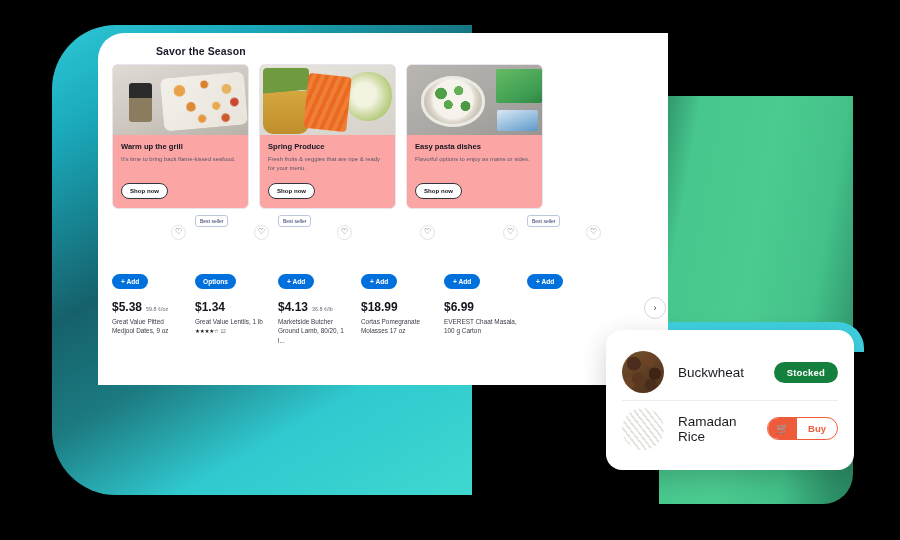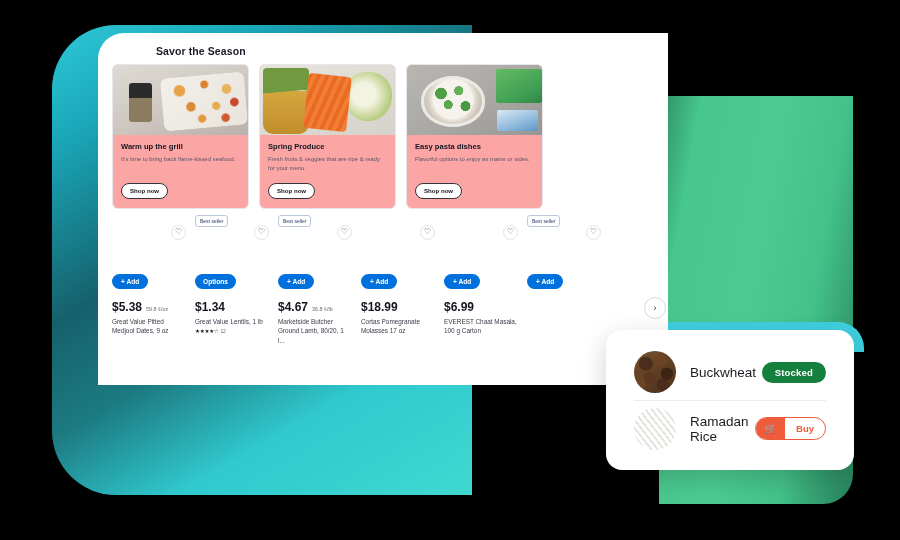--- a/index.html
+++ b/index.html
@@ -214,21 +214,21 @@
     background: radial-gradient(circle at 46% 48%, #e8a748 0 22%, #efd9a4 34%, #f5e9cc 54%, #ece0c0 100%);}
   .pa-hummus::after{ content:''; position:absolute; right:4%; top:18%; width:30%; height:62%;
     background: linear-gradient(180deg,#1d1d1d 0 36%, #c4232e 37% 74%, #1d1d1d 75% 100%); border-radius:2px;}
 
   
   .float-card {
     position:absolute; left:606px; top:330px;
     width:248px; height:140px;
     background:#fff; border-radius:16px;
     box-shadow: 0 8px 26px rgba(0,0,0,.18);
-    padding: 14px 28px;
+    padding: 14px 16px;
   }
   .inv-row { display:flex; align-items:center; height:56px; }
   .inv-row + .inv-row { border-top:1px solid #ececf0; }
   .inv-thumb { width:42px; height:42px; border-radius:50%; overflow:hidden; flex:0 0 42px; }
   .thumb-buck {
     background:
       radial-gradient(circle at 28% 30%, #4a2d1c 0 16%, transparent 17%),
       radial-gradient(circle at 62% 22%, #6b4426 0 14%, transparent 15%),
       radial-gradient(circle at 78% 54%, #3d2415 0 15%, transparent 16%),
       radial-gradient(circle at 38% 66%, #5c3720 0 16%, transparent 17%),
@@ -350,21 +350,21 @@
           <div class="badge-slot">
             <span class="best-badge">Best seller</span>
           </div>
           <div class="prod-imgwrap">
             <div class="prod-img pa-lamb"></div>
             <div class="heart">♡</div>
             <div class="add-btn">+ Add</div>
           </div>
           <div class="prod-info">
             <div class="price-line">
-              <span class="price">$4.67</span>
+              <span class="price">$4.13</span>
               <span class="unit">36.8 ¢/lb</span>
             </div>
             <div class="pname">Marketside Butcher Ground Lamb, 80/20, 1 l...</div>
           </div>
         </div>
 
         <div class="prod-card">
           <div class="badge-slot"></div>
           <div class="prod-imgwrap">
             <div class="prod-img pa-molasses"></div>

